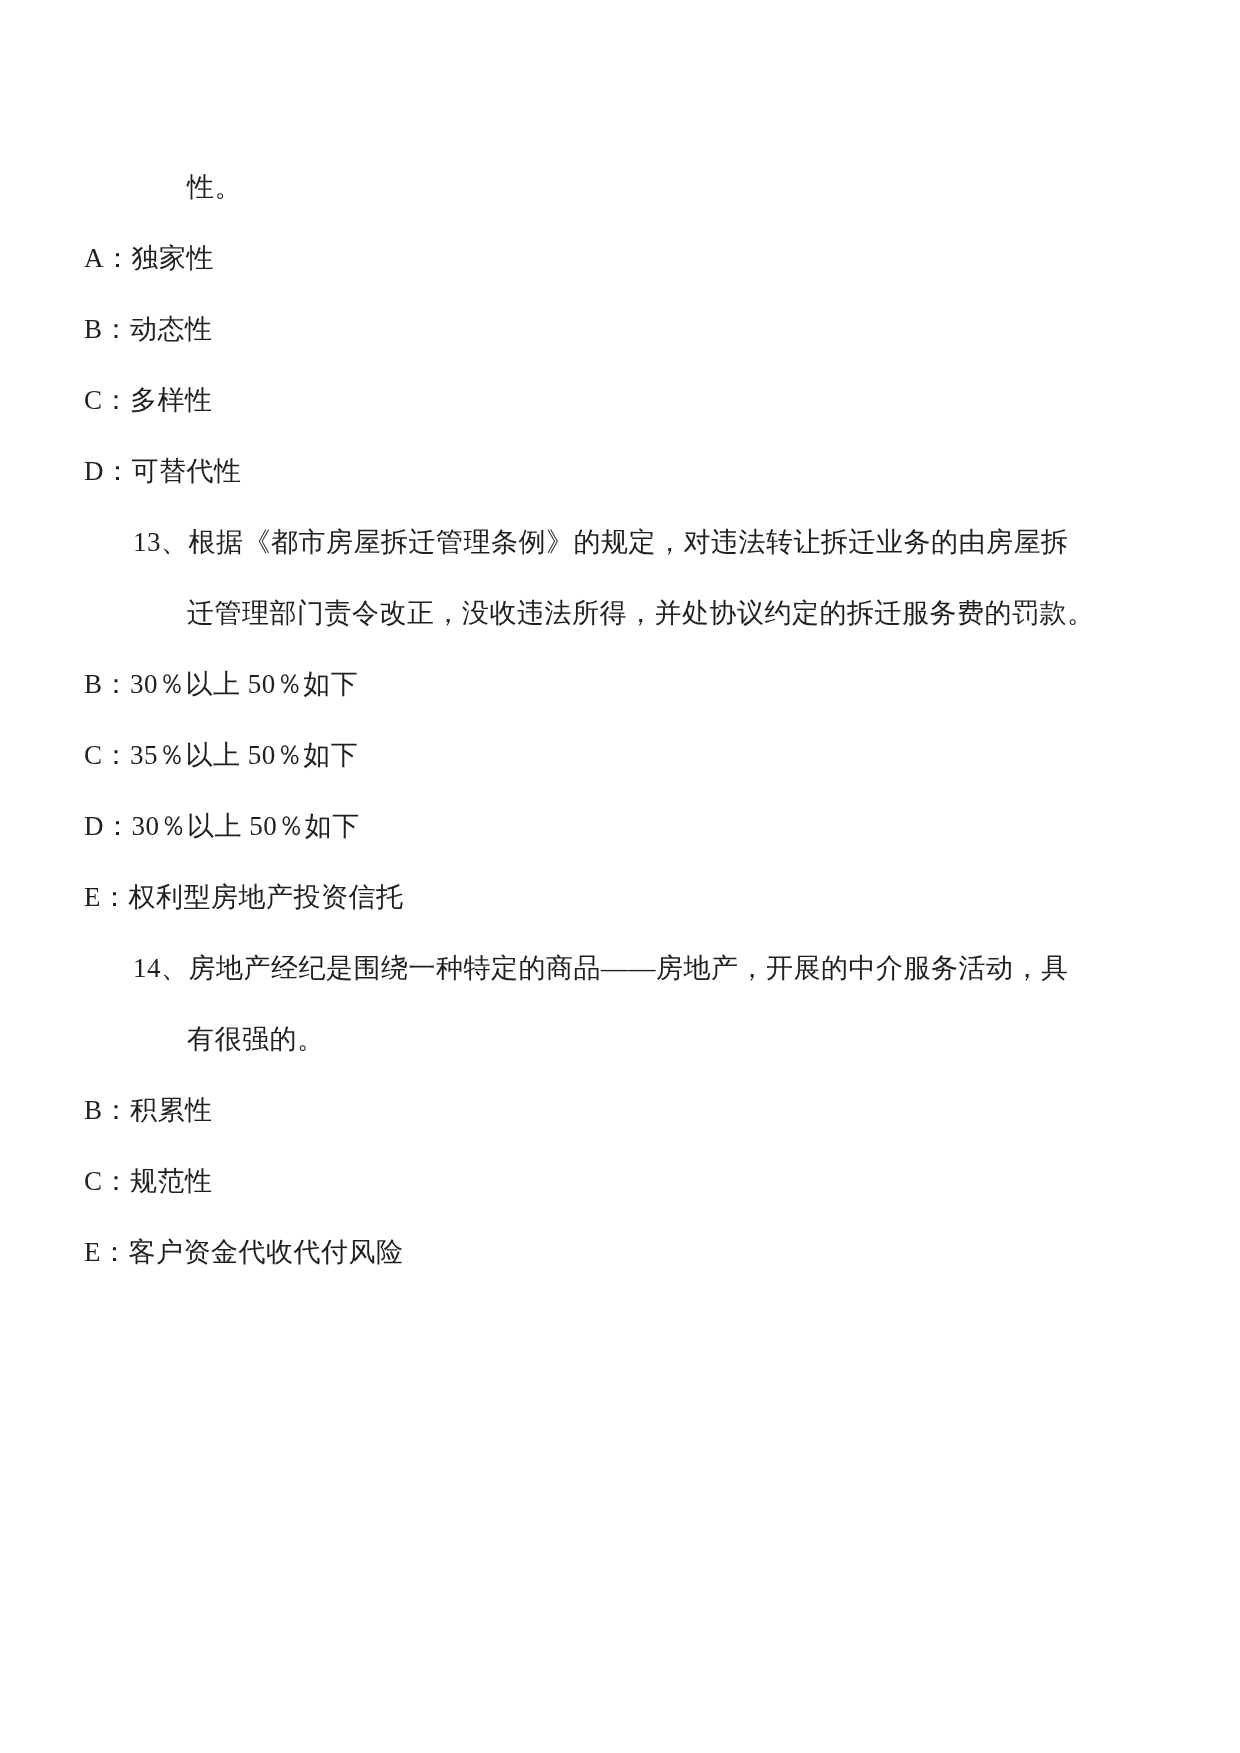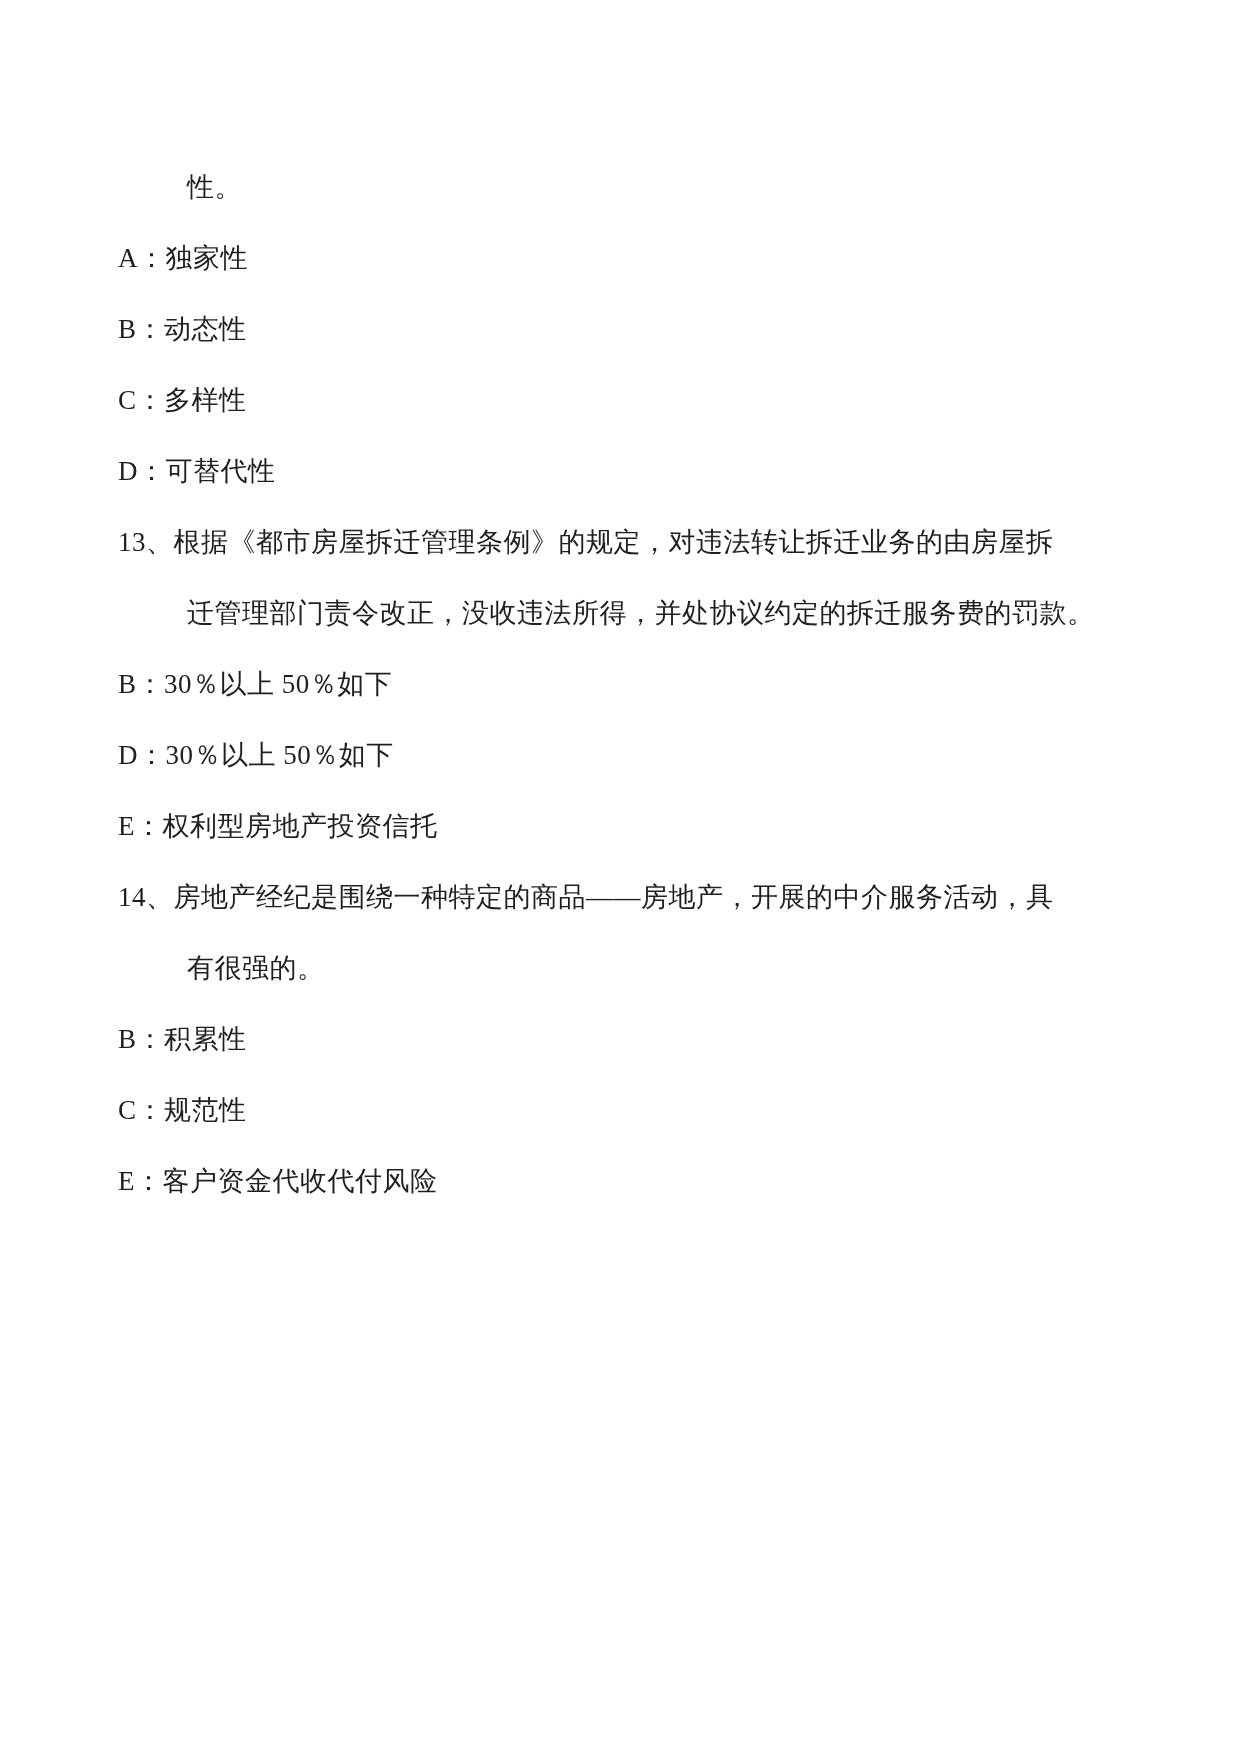--- a/index.html
+++ b/index.html
@@ -24,39 +24,40 @@
   }
   .line {
     height: 71px;
     display: flex;
     align-items: center;
     font-size: 27px;
     color: #1f1f1f;
     white-space: pre;
     letter-spacing: 0.5px;
   }
-  .line.question { padding-left: 118px; }
+  .line.question { padding-left: 89px; margin-left: 44px; }
   .line.body     { padding-left: 187px; }
-  .line.option   { padding-left: 118px; }
+  .line.option   { padding-left: 84px; }
 </style>
 </head>
 <body>
 
 <div class="page">
   <div class="doc">
 
     <div class="line body">性。</div>
     <div class="line option">A：独家性</div>
     <div class="line option">B：动态性</div>
     <div class="line option">C：多样性</div>
     <div class="line option">D：可替代性</div>
 
     <div class="line question">13、根据《都市房屋拆迁管理条例》的规定，对违法转让拆迁业务的由房屋拆</div>
     <div class="line body">迁管理部门责令改正，没收违法所得，并处协议约定的拆迁服务费的罚款。</div>
     <div class="line option">B：30％以上 50％如下</div>
+    <div class="line option">C：35％以上 50％如下</div>
     <div class="line option">D：30％以上 50％如下</div>
     <div class="line option">E：权利型房地产投资信托</div>
 
     <div class="line question">14、房地产经纪是围绕一种特定的商品——房地产，开展的中介服务活动，具</div>
     <div class="line body">有很强的。</div>
     <div class="line option">B：积累性</div>
     <div class="line option">C：规范性</div>
     <div class="line option">E：客户资金代收代付风险</div>
 
   </div>

